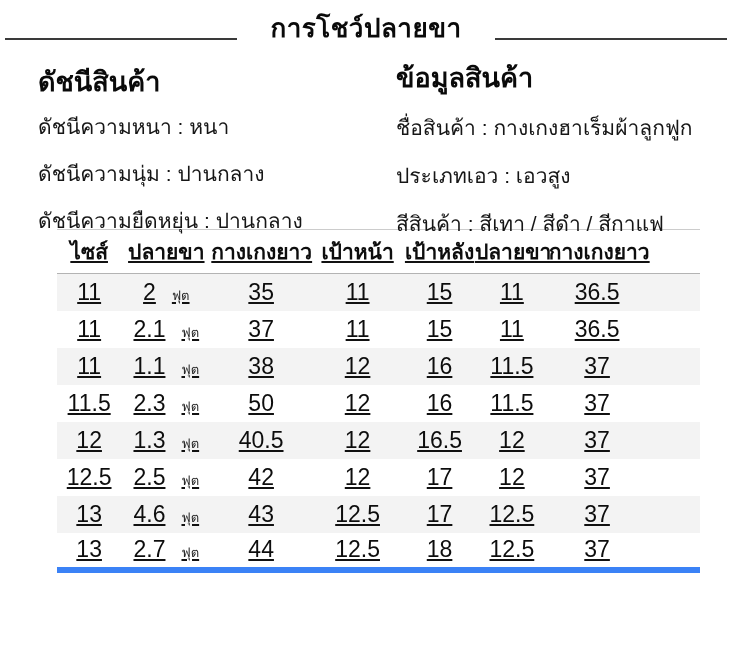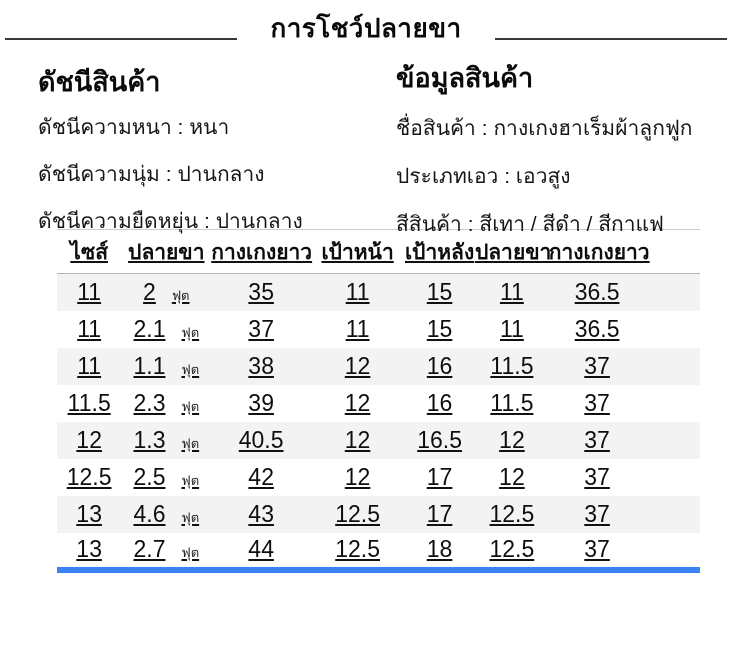--- a/index.html
+++ b/index.html
@@ -144,21 +144,21 @@
           <td>38</td>
           <td>12</td>
           <td>16</td>
           <td>11.5</td>
           <td>37</td>
           <td></td>
         </tr>
         <tr>
           <td>11.5</td>
           <td><span>2.3</span><span class="waist-unit">ฟุต</span></td>
-          <td>39</td>
+          <td>50</td>
           <td>12</td>
           <td>16</td>
           <td>11.5</td>
           <td>37</td>
           <td></td>
         </tr>
         <tr class="shaded">
           <td>12</td>
           <td><span>1.3</span><span class="waist-unit">ฟุต</span></td>
           <td>40.5</td>

